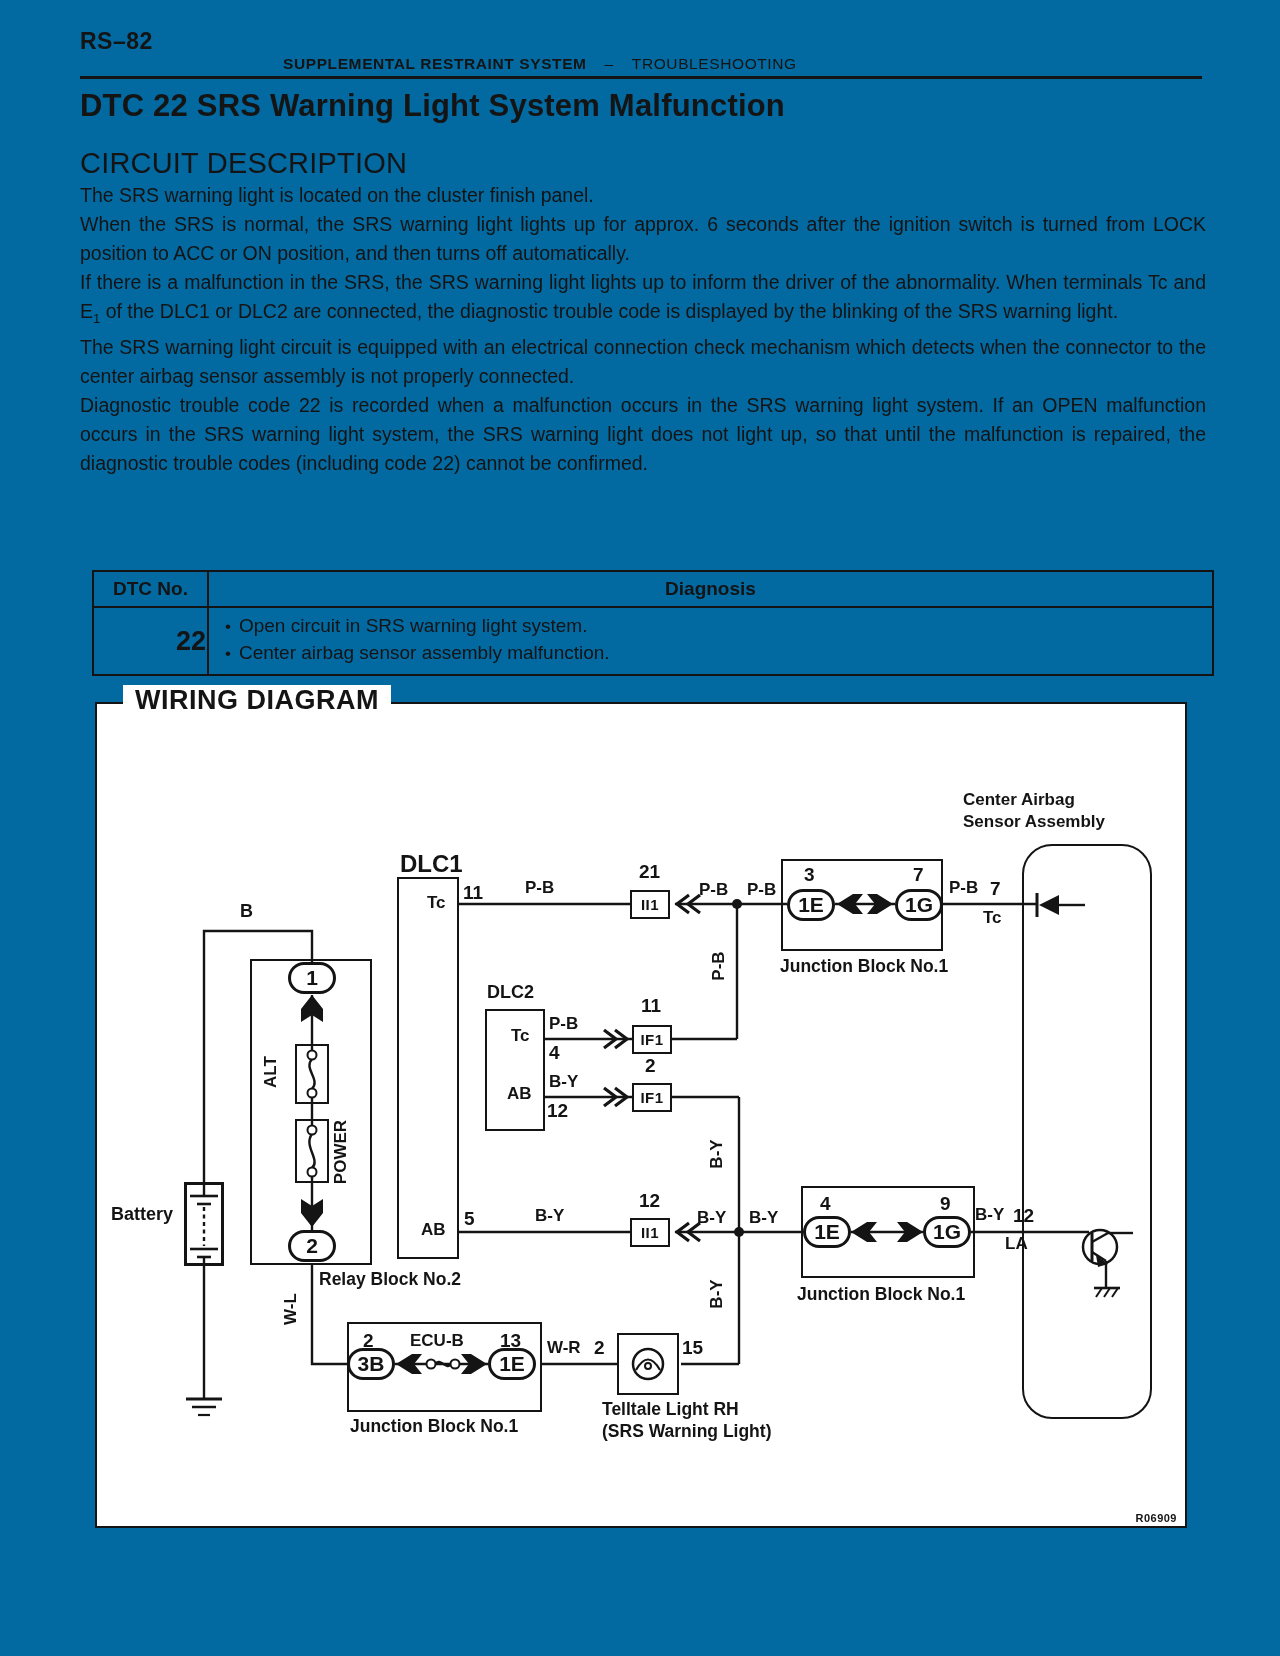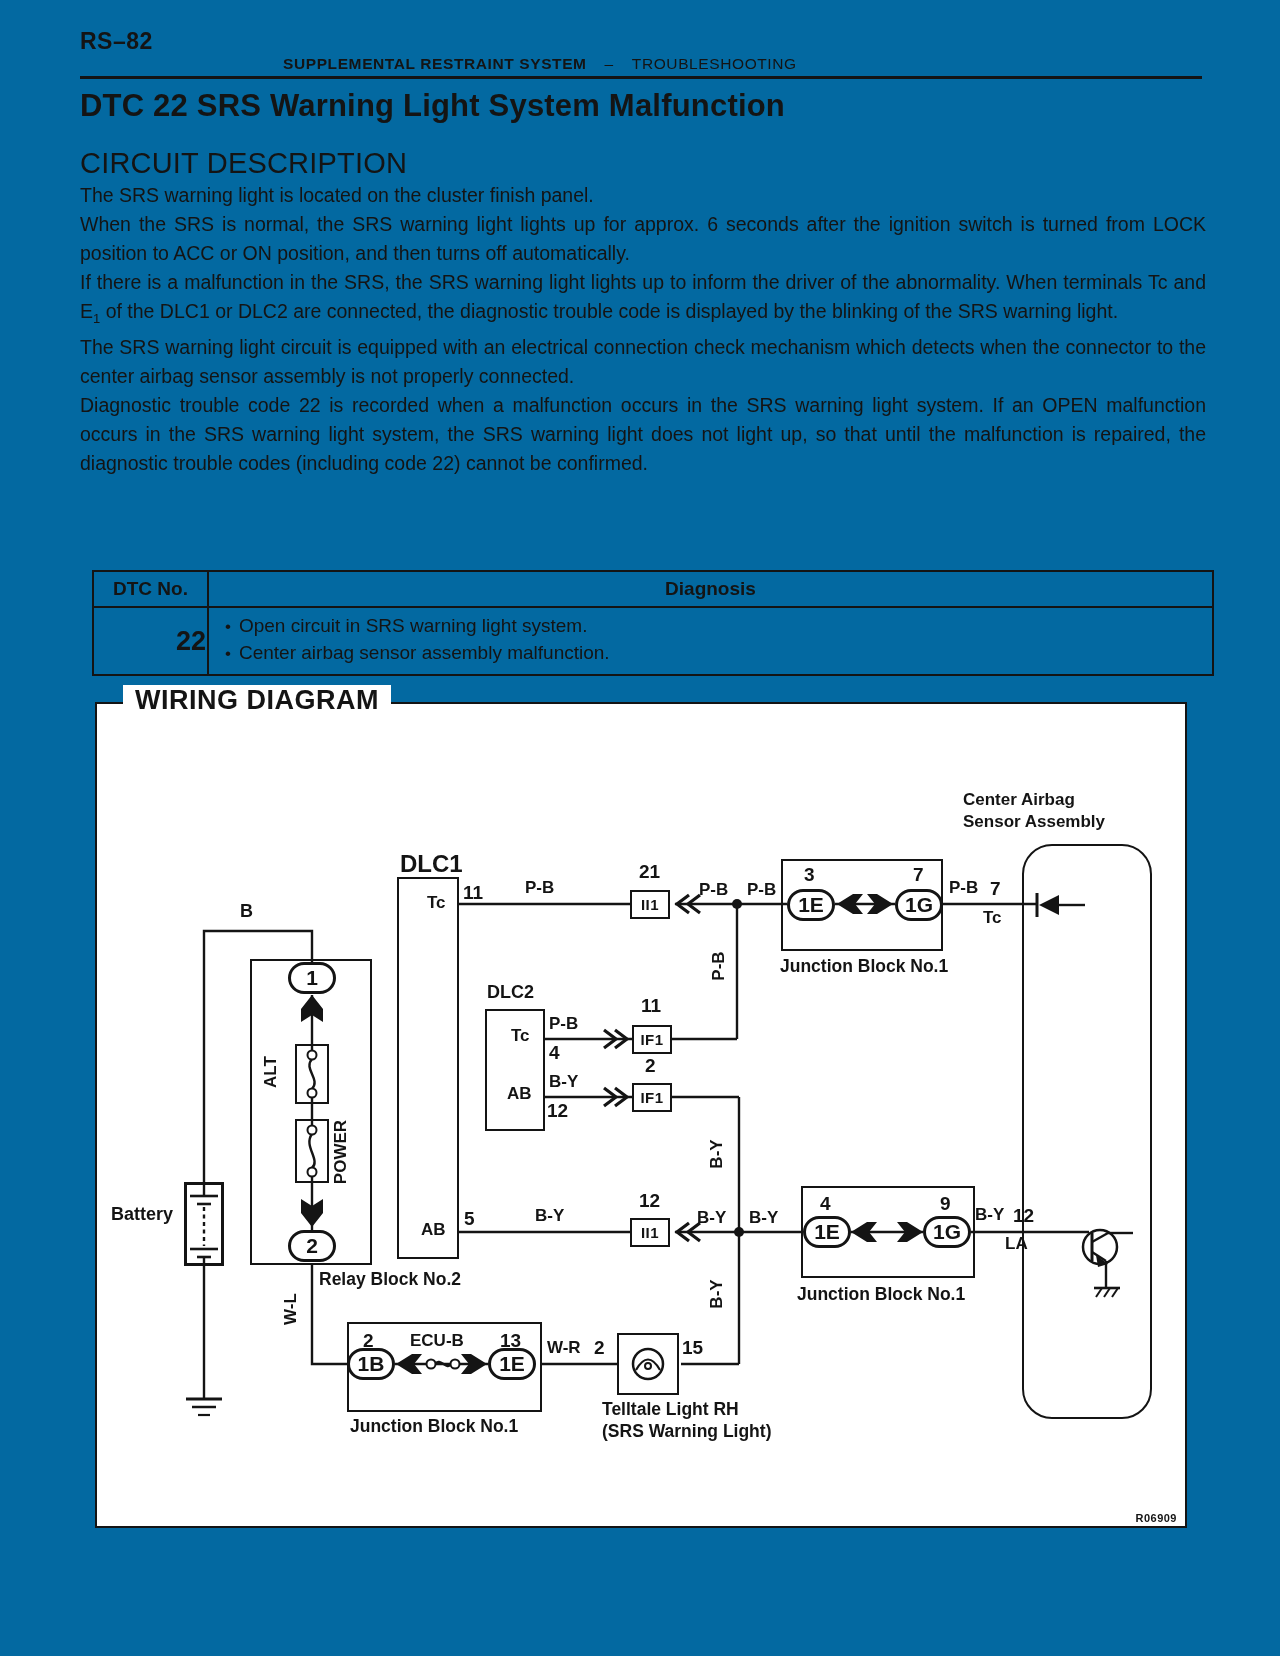--- a/index.html
+++ b/index.html
@@ -265,21 +265,21 @@
 
     <div class="cbox" style="left:533px;top:186px;">II1</div>
     <div class="cbox" style="left:535px;top:321px;">IF1</div>
     <div class="cbox" style="left:535px;top:379px;">IF1</div>
     <div class="cbox" style="left:533px;top:514px;">II1</div>
 
     <div class="oval" style="left:690px;top:185px;">1E</div>
     <div class="oval" style="left:798px;top:185px;">1G</div>
     <div class="oval" style="left:706px;top:512px;">1E</div>
     <div class="oval" style="left:826px;top:512px;">1G</div>
-    <div class="oval" style="left:250px;top:644px;">1B</div>
+    <div class="oval" style="left:250px;top:644px;">3B</div>
     <div class="oval" style="left:391px;top:644px;">1E</div>
     <div class="oval" style="left:191px;top:258px;">1</div>
     <div class="oval" style="left:191px;top:526px;">2</div>
 
     <div class="ref">R06909</div>
   </div>
 
 </div>
 
 </body></html>

